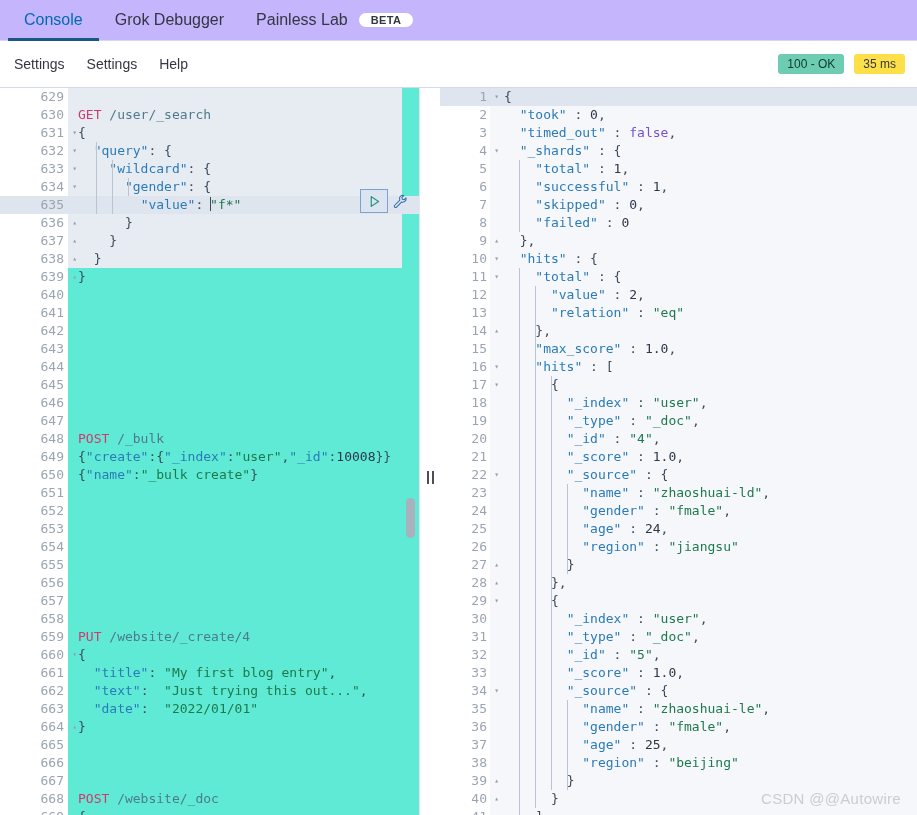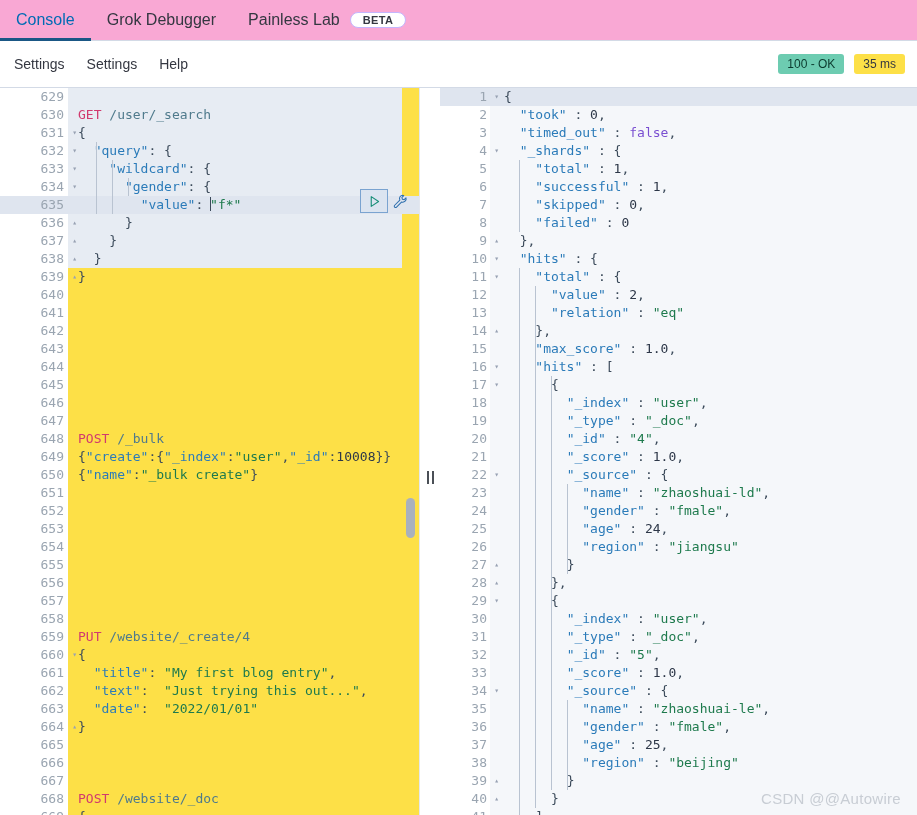--- a/index.html
+++ b/index.html
@@ -10,22 +10,23 @@
     background: #ffffff;
     font-family: "Liberation Sans", sans-serif;
     -webkit-font-smoothing: antialiased;
   }
 
   
   .tabbar {
     height: 41px;
     display: flex;
     align-items: flex-end;
+    padding-left: 8px;
     border-bottom: 1px solid #d3dae6;
-    background: #f9a8d4;
+    background: #c4b5fd;
     position: relative;
   }
   .tab {
     height: 40px;
     display: flex;
     align-items: center;
     padding: 0 16px;
     font-size: 16px;
     color: #343741;
     cursor: pointer;
@@ -101,21 +102,21 @@
     height: 728px;
     display: flex;
     border-top: 1px solid #d3dae6;
     background: #fff;
   }
   .pane {
     position: relative;
     overflow: hidden;
     height: 100%;
   }
-  .pane-left  { width: 420px; border-right: 1px solid #e3e7ef; background: #fde047; }
+  .pane-left  { width: 420px; border-right: 1px solid #e3e7ef; background: #5eead4; }
   .pane-gap   { width: 20px; background: #ffffff; position: relative; }
   .pane-right { flex: 1; background: #f5f7fa; }
 
   .code {
     font-family: "DejaVu Sans Mono", "Liberation Mono", monospace;
     font-size: 13px;
     line-height: 18px;
     white-space: pre;
     position: relative;
   }

